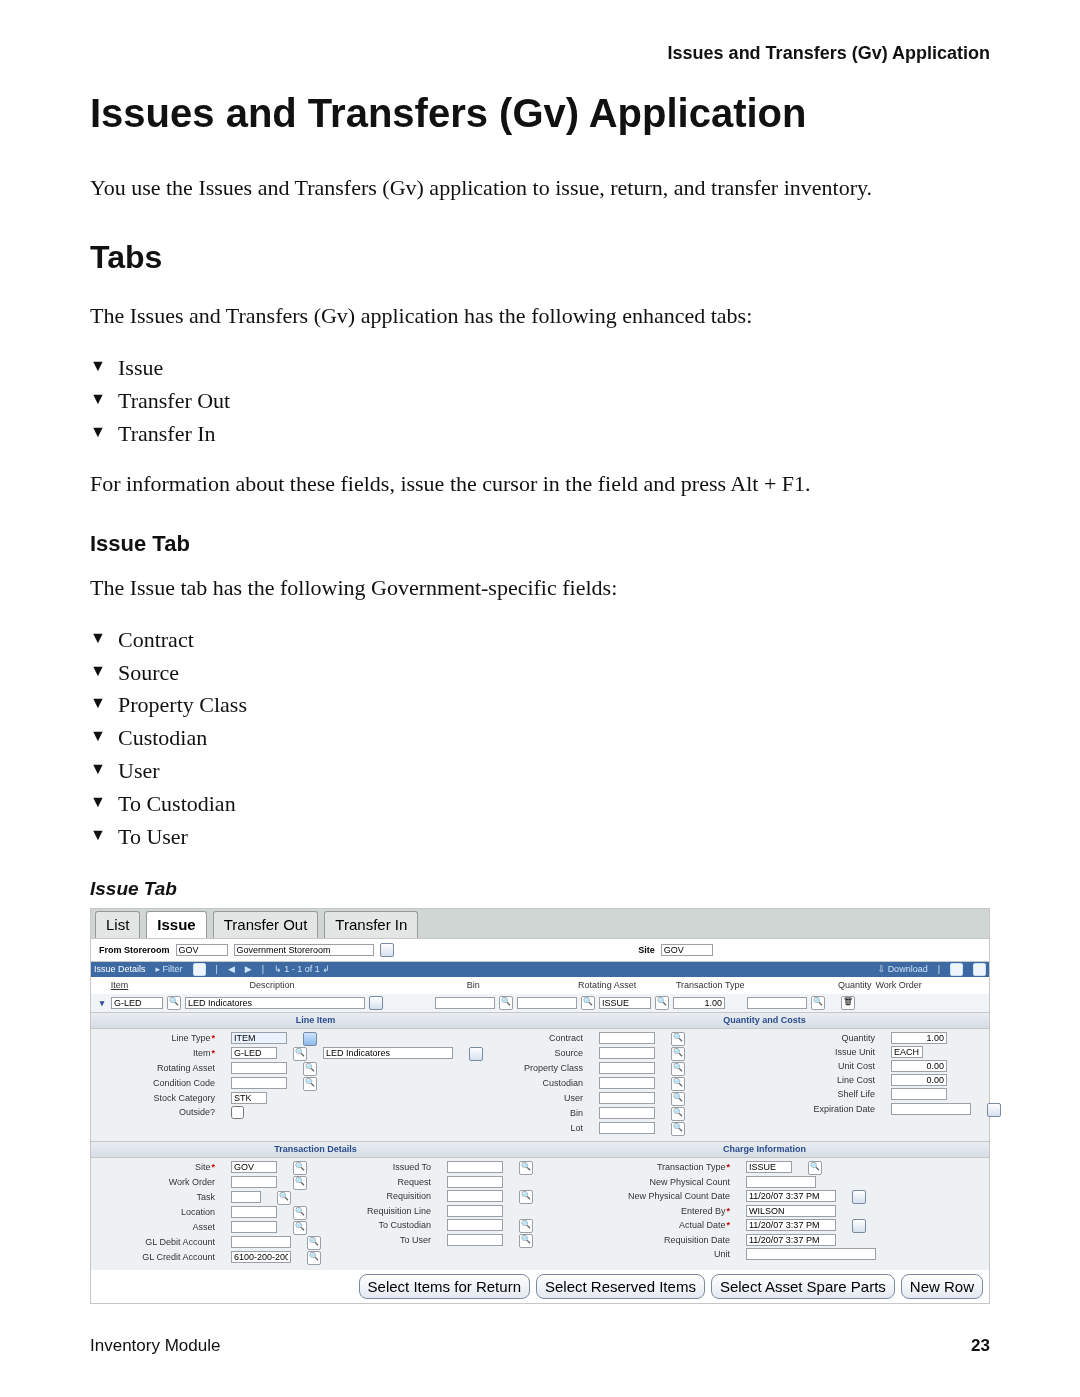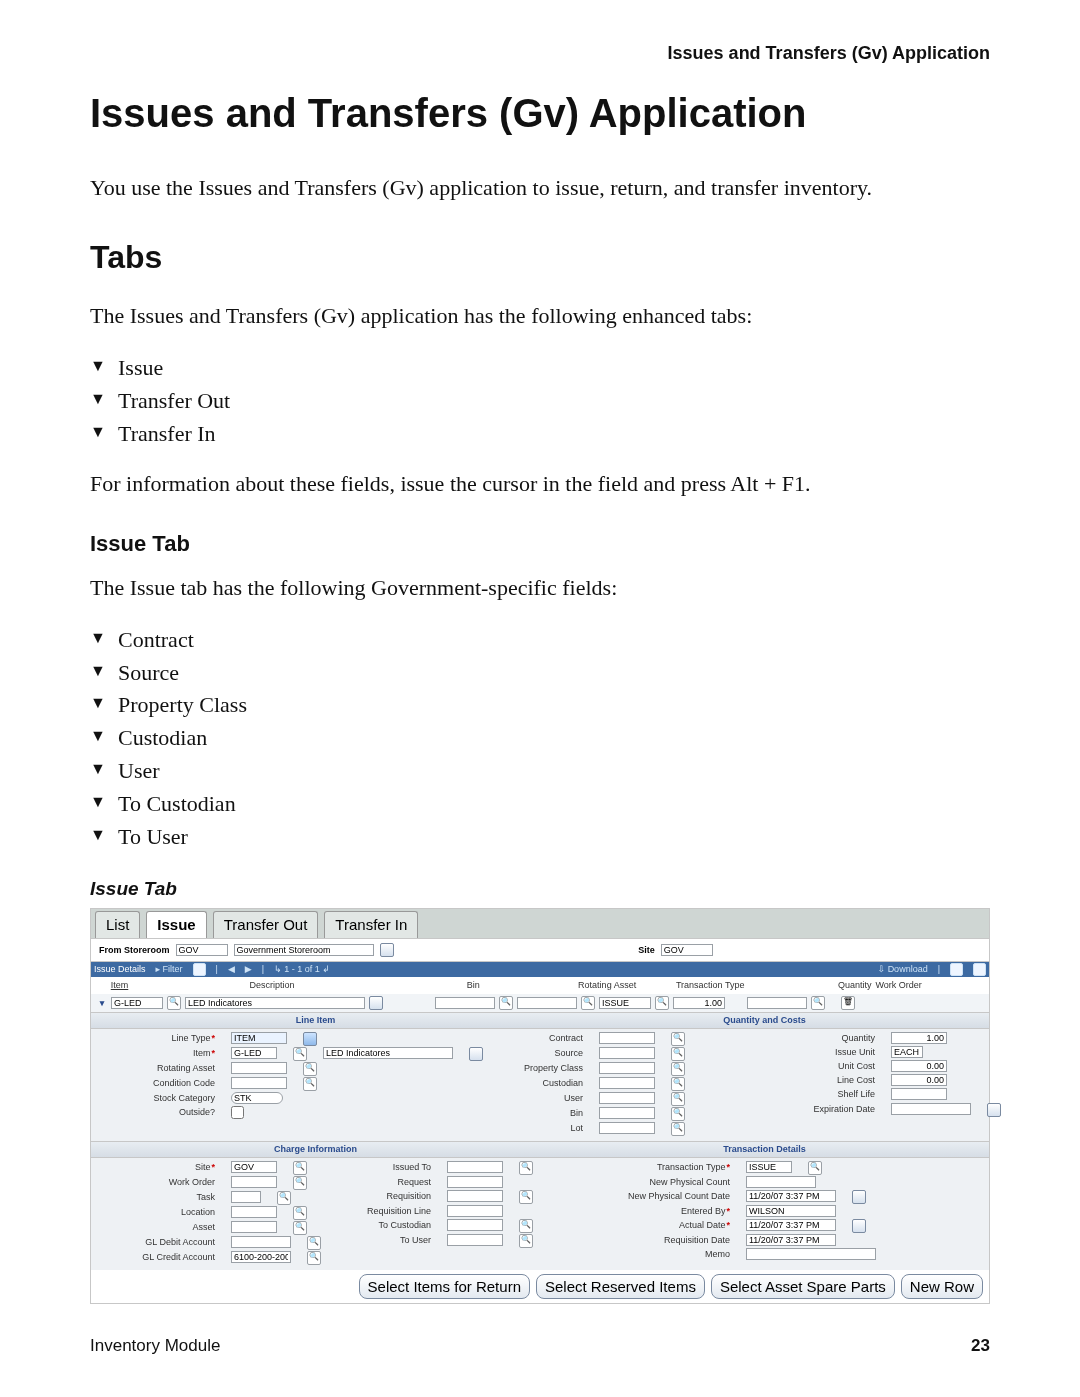--- a/index.html
+++ b/index.html
@@ -368,21 +368,21 @@
               <input type="text" style="width: 56px;" data-name="rotating-asset-input">
               <span class="srch" data-name="rotating-asset-lookup-icon"></span>
             </div>
             <div class="frow">
                 <span class="flabel" data-name="condition-code-label">Condition Code</span>
               <input type="text" style="width: 56px;" data-name="condition-code-input">
               <span class="srch" data-name="condition-code-lookup-icon"></span>
             </div>
             <div class="frow">
                 <span class="flabel" data-name="stock-category-label">Stock Category</span>
-              <input type="text" class="ro" style="width: 52px; border-radius: 6px;" data-name="stock-category-input" value="STK">
+              <input type="text" class="ro" style="width: 36px;" data-name="stock-category-input" value="STK">
             </div>
             <div class="frow">
                 <span class="flabel" data-name="outside-label">Outside?</span>
               <input type="checkbox" data-name="outside-checkbox" style="margin: 0px;">
             </div>
           </div>
           <div style="flex:0.95">
             <div class="frow">
                 <span class="flabel" style="width:100px" data-name="contract-label">Contract</span>
                 <input type="text" style="width: 56px;" data-name="contract-input">
@@ -446,24 +446,24 @@
         <div class="frow">
             <span class="flabel" data-name="expiration-date-label">Expiration Date</span>
             <input type="text" class="ro" style="width: 80px;" data-name="expiration-date-input">
             <span class="icon-btn" data-name="calendar-icon"></span>
           </div>
       </div>
     </div>
 
     <div class="half-wrap">
       <div class="half">
-          <div class="sect-hd" data-name="section-charge-information">Charge Information</div>
+          <div class="sect-hd" data-name="section-transaction-details">Transaction Details</div>
         </div>
       <div class="half">
-          <div class="sect-hd" data-name="section-transaction-details">Transaction Details</div>
+          <div class="sect-hd" data-name="section-charge-information">Charge Information</div>
         </div>
     </div>
 
     <div class="half-wrap panel">
 
       <div class="half" data-name="panel-charge-information">
         <div style="display:flex">
           <div style="flex:1">
             <div class="frow">
                 <span class="flabel" data-name="ci-site-label"><span>Site</span><span class="req">*</span></span>
@@ -556,21 +556,21 @@
         <div class="frow">
             <span class="flabel" data-name="td-actual-date-label"><span>Actual Date</span><span class="req">*</span></span>
             <input type="text" class="ro" style="width: 90px;" data-name="td-actual-date-input" value="11/20/07 3:37 PM">
             <span class="icon-btn" data-name="calendar-icon"></span>
           </div>
         <div class="frow">
             <span class="flabel" data-name="td-transaction-date-label">Requisition Date</span>
             <input type="text" class="ro" style="width: 90px;" data-name="td-transaction-date-input" value="11/20/07 3:37 PM">
           </div>
         <div class="frow">
-            <span class="flabel" data-name="td-memo-label">Memo</span>
+            <span class="flabel" data-name="td-memo-label">Unit</span>
             <input type="text" style="width: 130px;" data-name="td-memo-input">
           </div>
       </div>
     </div>
 
     <div class="btnrow" data-name="action-button-row">
       <button class="app-btn" data-name="select-items-for-return-button">Select Items for Return</button>
       <button class="app-btn" data-name="select-reserved-items-button">Select Reserved Items</button>
       <button class="app-btn" data-name="select-asset-spare-parts-button">Select Asset Spare Parts</button>
       <button class="app-btn" data-name="new-row-button">New Row</button>

